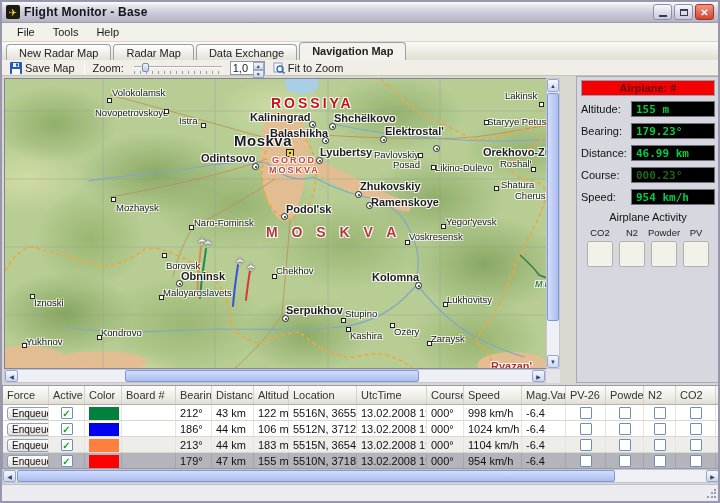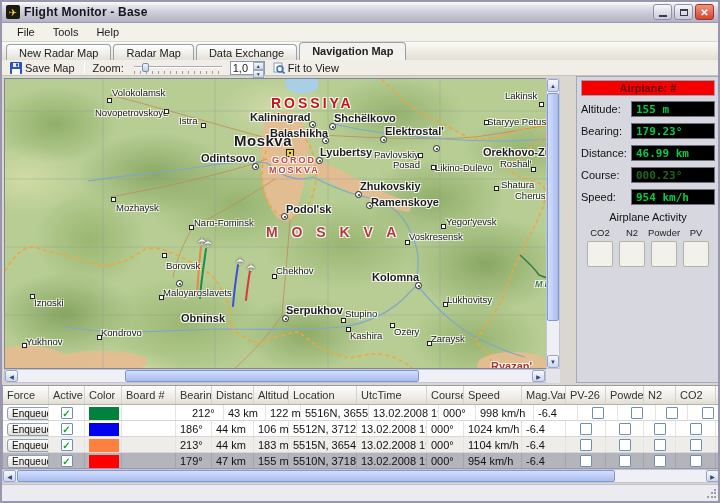--- a/index.html
+++ b/index.html
@@ -199,21 +199,21 @@
         <div>▲</div>
         <div>▼</div>
       </div>
     </div>
     <div class="tool-btn">
       <svg width="12" height="12" viewBox="0 0 12 12">
           <rect x="1" y="1" width="8" height="9" fill="#fefefe" stroke="#8899bb"></rect>
           <circle cx="7" cy="7" r="3" fill="none" stroke="#3a6abf" stroke-width="1.4"></circle>
           <line x1="9.2" y1="9.2" x2="11.5" y2="11.5" stroke="#3a6abf" stroke-width="1.6"></line>
         </svg>
-      <span>Fit to View</span>
+      <span>Fit to Zoom</span>
     </div>
   </div>
 
   <div class="map-area">
     <div class="map-viewport">
       <div class="map-bg"></div>
       <svg class="map-svg" width="556" height="291" viewBox="0 0 556 291">
 
         <g fill="#e5bd92" opacity="0.95">
           <path d="M272,33 C295,30 306,50 303,75 C302,98 296,122 288,138 C280,148 269,140 262,120 C255,100 254,70 258,50 C261,38 266,34 272,33 Z"></path>
@@ -322,21 +322,21 @@
           <div class="mk dot" style="left: 361px; top: 123px;"></div>
           <span class="map-label r2" style="left: 261px; top: 145px;">M O S K V A</span>
           <span class="map-label t" style="left: 441px; top: 137px;">Yegor'yevsk</span>
           <div class="mk sq" style="left: 436px; top: 145px;"></div>
           <span class="map-label t" style="left: 404px; top: 152px;">Voskresensk</span>
           <div class="mk sq" style="left: 400px; top: 161px;"></div>
           <span class="map-label t" style="left: 29px; top: 218px;">Iznoski</span>
           <div class="mk sq" style="left: 25px; top: 215px;"></div>
           <span class="map-label t" style="left: 161px; top: 181px;">Borovsk</span>
           <div class="mk sq" style="left: 157px; top: 174px;"></div>
-          <span class="map-label c" style="left: 176px; top: 191px; margin-top: 42px;">Obninsk</span>
+          <span class="map-label c" style="left: 176px; top: 191px;">Obninsk</span>
           <div class="mk dot" style="left: 171px; top: 201px;"></div>
           <span class="map-label t" style="left: 158px; top: 208px;">Maloyaroslavets</span>
           <div class="mk sq" style="left: 154px; top: 216px;"></div>
           <span class="map-label t" style="left: 96px; top: 248px;">Kondrovo</span>
           <div class="mk sq" style="left: 92px; top: 256px;"></div>
           <span class="map-label t" style="left: 21px; top: 257px;">Yukhnov</span>
           <div class="mk sq" style="left: 17px; top: 264px;"></div>
           <span class="map-label t" style="left: 271px; top: 186px;">Chekhov</span>
           <div class="mk sq" style="left: 267px; top: 195px;"></div>
           <span class="map-label c" style="left: 281px; top: 225px;">Serpukhov</span>
@@ -448,21 +448,21 @@
           <div class="td" style="width: 46px;">
             <button class="enq-btn">Enqueue</button>
           </div>
           <div class="td center" style="width: 36px;">
             <div class="cb">✓</div>
           </div>
           <div class="td" style="width: 37px;">
             <div class="swatch" style="background: rgb(0, 129, 62);"></div>
           </div>
           <div class="td" style="width: 54px;"></div>
-          <div class="td" style="width: 36px; margin-left: 12px;">212°</div>
+          <div class="td" style="width: 36px;">212°</div>
           <div class="td" style="width: 42px;">43 km</div>
           <div class="td" style="width: 35px;">122 m</div>
           <div class="td" style="width: 68px;">5516N, 3655E</div>
           <div class="td" style="width: 70px;">13.02.2008 19:03</div>
           <div class="td" style="width: 37px;">000°</div>
           <div class="td" style="width: 58px;">998 km/h</div>
           <div class="td" style="width: 44px;">-6.4</div>
           <div class="td center" style="width: 40px;">
             <div class="cb"></div>
           </div>

